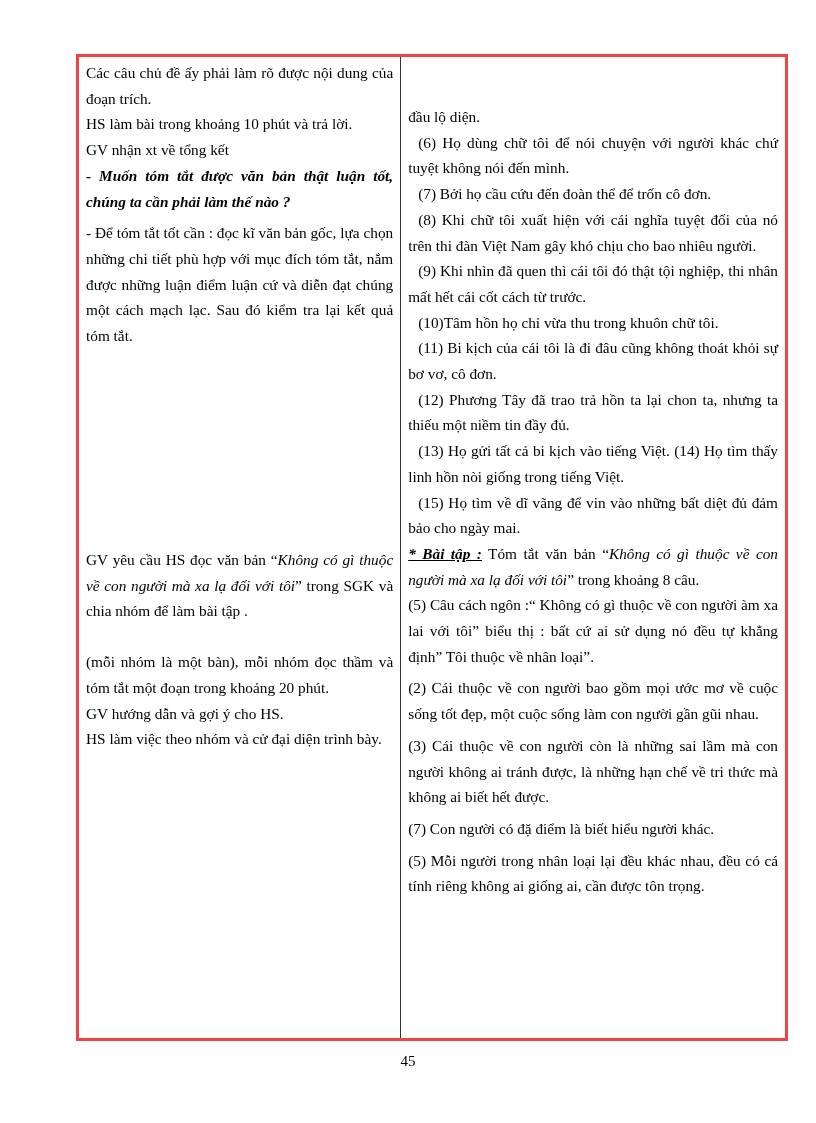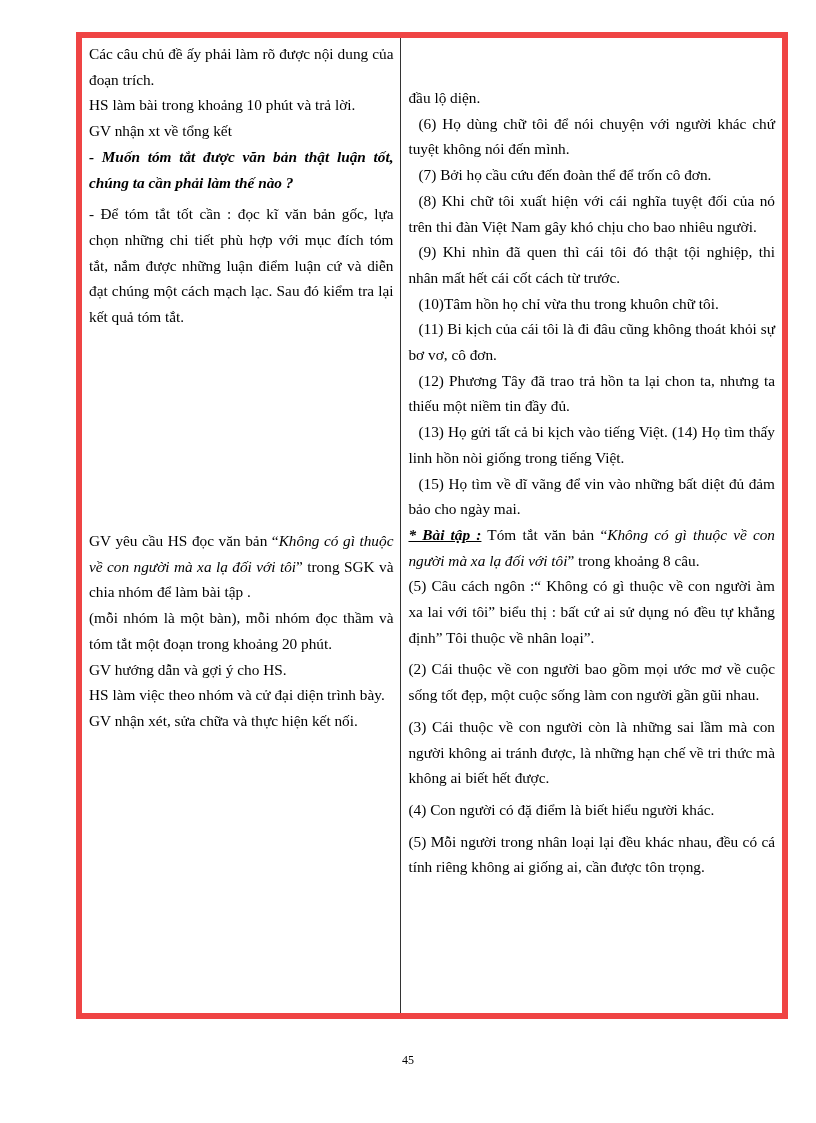--- a/index.html
+++ b/index.html
@@ -1,67 +1,66 @@
 <!DOCTYPE html>
 <html><head>
   <meta charset="utf-8">
   <style>
     html, body { margin: 0; padding: 0; background: #ffffff; }
     body { width: 816px; height: 1123px; position: relative; overflow: hidden;
            font-family: "Liberation Serif", "DejaVu Serif", serif; color: #000; }
-    .page-table { position: absolute; left: 76px; top: 32px; width: 712px; height: 987px;
-                  border: 6px solid #ef4444; box-sizing: border-box; display: flex; }
+    .page-table { position: absolute; left: 76px; top: 54px; width: 712px; height: 987px;
+                  border: 3px solid #ef4444; box-sizing: border-box; display: flex; }
     .col { box-sizing: border-box; height: 100%; font-size: 15.3px; line-height: 25.7px; }
     .col-left { width: 324px; border-right: 1px solid #333; padding: 3px 7px 0 7px; position: relative; }
     .col-right { width: 386px; padding: 3px 7px 0 7px; position: relative; margin-top: 44px; }
     .p { margin: 0; text-align: justify; }
     .just-last { text-align: justify; text-align-last: left; }
     .indent { text-indent: 10px; }
     .bi { font-weight: bold; font-style: italic; }
     .it { font-style: italic; }
     .bu { font-weight: bold; font-style: italic; text-decoration: underline; }
     .gap { margin-top: 6px; }
     .page-number { position: absolute; top: 1053px; left: 0; width: 816px; text-align: center;
-                   font-size: 12px; }
+                   font-size: 15px; }
   </style>
 </head>
 <body>
 
 <div class="page-table">
   <div class="col col-left">
     <p class="p just-last">Các câu chủ đề ấy phải làm rõ được nội dung của đoạn trích.</p>
     <p class="p">HS làm bài trong khoảng 10 phút và trả lời.</p>
     <p class="p">GV nhận xt về tổng kết</p>
     <p class="p bi just-last">- Muốn tóm tắt được văn bản thật luận tốt, chúng ta cần phải làm thế nào ?</p>
     <p class="p just-last gap">- Để tóm tắt tốt cần : đọc kĩ văn bản gốc, lựa chọn những chi tiết phù hợp với mục đích tóm tắt, nắm được những luận điểm luận cứ và diễn đạt chúng một cách mạch lạc. Sau đó kiểm tra lại kết quả tóm tắt.</p>
 
     <div style="position:absolute; left:7px; right:7px; top:490px;">
       <p class="p just-last"><span>GV yêu cầu HS đọc văn bản “</span><span class="it">Không có gì thuộc về con người mà xa lạ đối với tôi</span><span>” trong SGK và chia nhóm để làm bài tập  .</span></p>
-      <p class="p just-last" style="">(mỗi nhóm là một bàn), mỗi nhóm đọc thầm và tóm tắt một đoạn trong khoảng 20 phút.</p>
+      <p class="p just-last" style="margin-top:25px;">(mỗi nhóm là một bàn), mỗi nhóm đọc thầm và tóm tắt một đoạn trong khoảng 20 phút.</p>
       <p class="p">GV hướng dẫn và gợi ý cho HS.</p>
       <p class="p just-last">HS làm việc theo nhóm và cử đại diện trình bày.</p>
-      <p class="p">GV nhận xét, sửa chữa và thực hiện kết nối.</p>
     </div>
   </div>
 
   <div class="col col-right">
     <p class="p">đầu lộ diện.</p>
     <p class="p indent just-last">(6) Họ dùng chữ tôi để nói chuyện với người khác chứ tuyệt không nói đến mình.</p>
     <p class="p indent just-last">(7) Bởi họ cầu cứu đến đoàn thể để trốn cô đơn.</p>
     <p class="p indent just-last">(8) Khi chữ tôi xuất hiện với cái nghĩa tuyệt đối của nó trên thi đàn Việt Nam gây khó chịu cho bao nhiêu người.</p>
     <p class="p indent just-last">(9) Khi nhìn đã quen thì cái tôi đó thật tội nghiệp, thi nhân mất hết cái cốt cách từ trước.</p>
     <p class="p indent just-last">(10)Tâm hồn họ chỉ vừa thu trong khuôn chữ tôi.</p>
     <p class="p indent just-last">(11) Bi kịch của cái tôi là đi đâu cũng không thoát khỏi sự bơ vơ, cô đơn.</p>
     <p class="p indent just-last">(12) Phương Tây đã trao trả hồn ta lại chon ta, nhưng ta thiếu một niềm tin đầy đủ.</p>
     <p class="p indent just-last">(13) Họ gửi tất cả bi kịch vào tiếng Việt. (14) Họ tìm thấy linh hồn nòi giống trong tiếng Việt.</p>
     <p class="p indent just-last">(15) Họ tìm về dĩ vãng để vin vào những bất diệt đủ đảm bảo cho ngày mai.</p>
 
     <p class="p just-last"><span class="bu">* Bài tập  :</span><span> Tóm tắt văn bản “</span><span class="it">Không có gì thuộc về con người mà xa lạ đối với tôi</span><span>” trong khoảng 8 câu.</span></p>
 
     <p class="p just-last">(5) Câu cách ngôn :“ Không có gì thuộc về con người àm xa lai với tôi” biểu thị : bất cứ ai sử dụng nó đều tự khẳng định” Tôi thuộc về nhân loại”.</p>
     <p class="p just-last gap">(2) Cái thuộc về con người bao gồm mọi ước mơ về cuộc sống tốt đẹp, một cuộc sống làm con người gần gũi nhau.</p>
     <p class="p just-last gap">(3) Cái thuộc về con người còn là những sai lầm mà con người không ai tránh được, là những hạn chế về tri thức mà không ai biết hết được.</p>
-    <p class="p just-last gap">(4) Con người có đặ điểm là biết hiểu người khác.</p>
+    <p class="p just-last gap">(7) Con người có đặ điểm là biết hiểu người khác.</p>
     <p class="p just-last gap">(5) Mỗi người trong nhân loại lại đều khác nhau, đều có cá tính riêng không ai giống ai, cần được tôn trọng.</p>
   </div>
 </div>
 
 <div class="page-number">45</div>
 
 </body></html>

